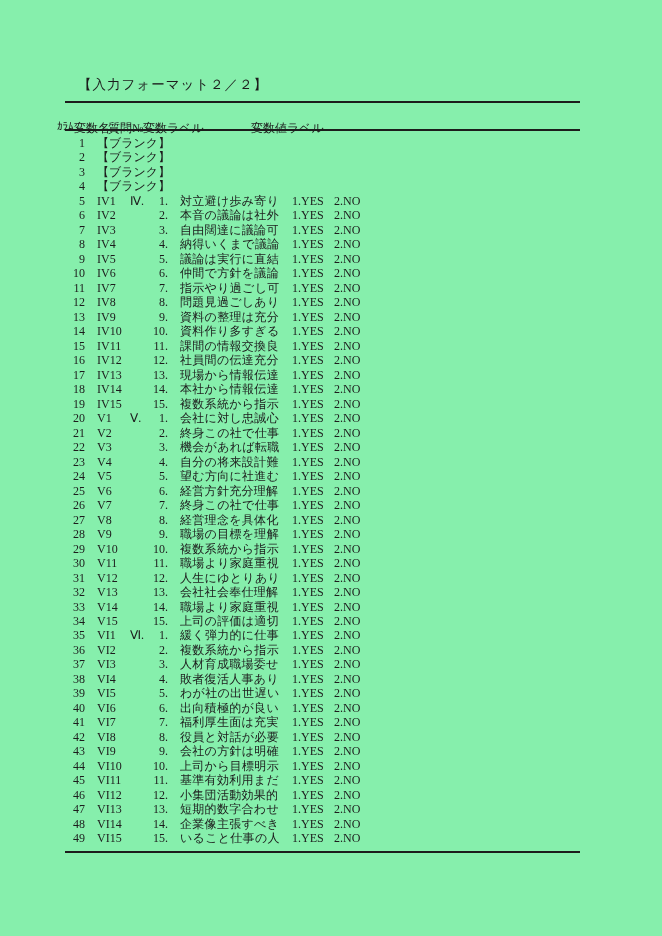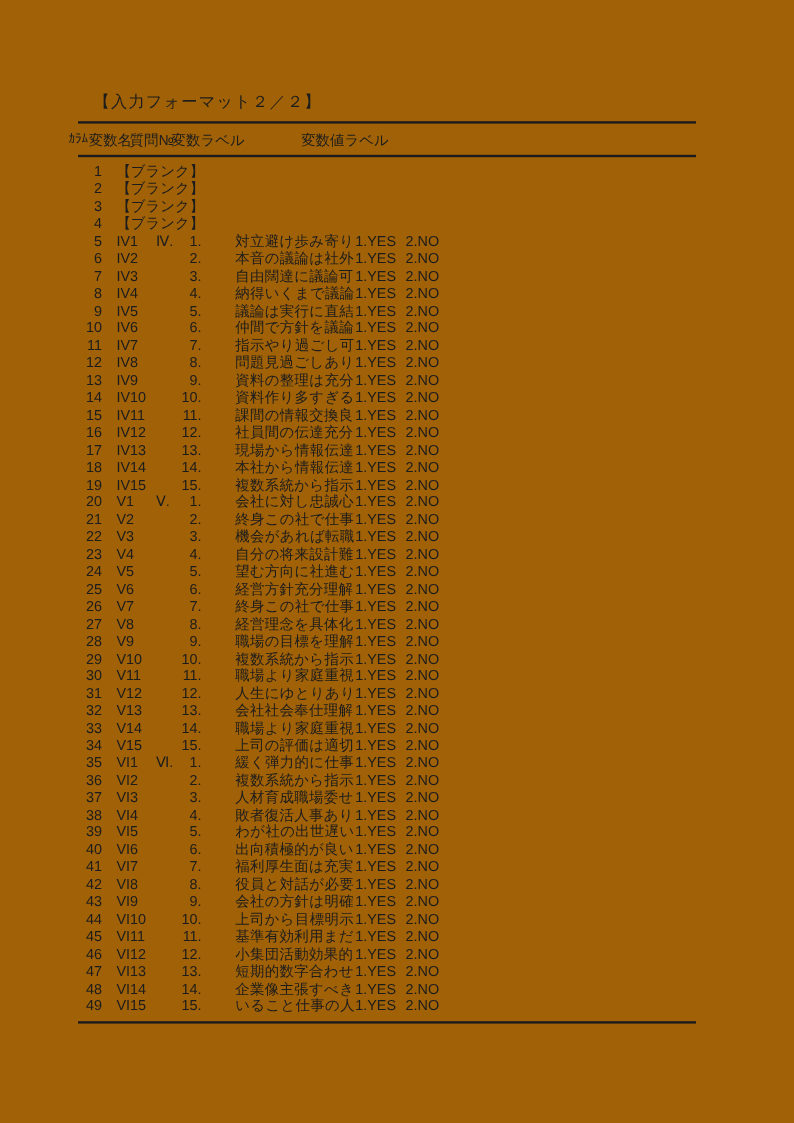--- a/index.html
+++ b/index.html
@@ -4,22 +4,22 @@
 <style>
   html, body {
     margin: 0;
     padding: 0;
     background: #ffffff;
   }
   .page {
     position: relative;
     width: 662px;
     height: 936px;
-    background: #a16207;
-    font-family: Liberation Sans, sans-serif;
+    background: #86efac;
+    font-family: Liberation Serif, serif;
     color: #1c1c1c;
     overflow: hidden;
   }
   .title {
     position: absolute;
     left: 78px;
     top: 76px;
     font-size: 13.5px;
     letter-spacing: 1px;
     white-space: nowrap;
@@ -30,21 +30,21 @@
     width: 515px;
     height: 2px;
     background: #1c1c1c;
   }
   .rule-top    { top: 101px; }
   .rule-header { top: 129px; }
   .rule-bottom { top: 851px; }
   .header-row {
     position: absolute;
     left: 0;
-    top: 109px;
+    top: 120px;
     width: 662px;
     height: 15px;
     font-size: 12px;
     white-space: nowrap;
   }
   .header-row span { position: absolute; top: 0; }
   .h-column { left: 57px;  font-size: 11px; top: 1px; }
   .h-var    { left: 74px; text-align: right; }
   .h-q      { left: 108px; }
   .h-vlabel { left: 143px; }
@@ -60,22 +60,22 @@
     height: 14.49px;
     line-height: 14.49px;
     font-size: 12px;
     white-space: nowrap;
   }
   .row span { display: block; overflow: visible; white-space: nowrap; }
   .col-num   { width: 30px;  text-align: right; }
   .col-var   { width: 33px;  margin-left: 12px; }
   .col-sec   { width: 18px; }
   .col-q     { width: 20px;  text-align: right; }
-  .col-label { width: 98px;  margin-left: 28px; letter-spacing: 0.3px; }
-  .col-yes   { width: 42px;  margin-left: 2px; }
+  .col-label { width: 98px;  margin-left: 12px; letter-spacing: 0.3px; }
+  .col-yes   { width: 42px;  margin-left: 14px; }
   .col-no    { width: 40px; }
 </style>
 </head>
 <body>
 
 <div class="page">
   <div class="title">【入力フォーマット２／２】</div>
 
   <div class="rule rule-top"></div>
 

